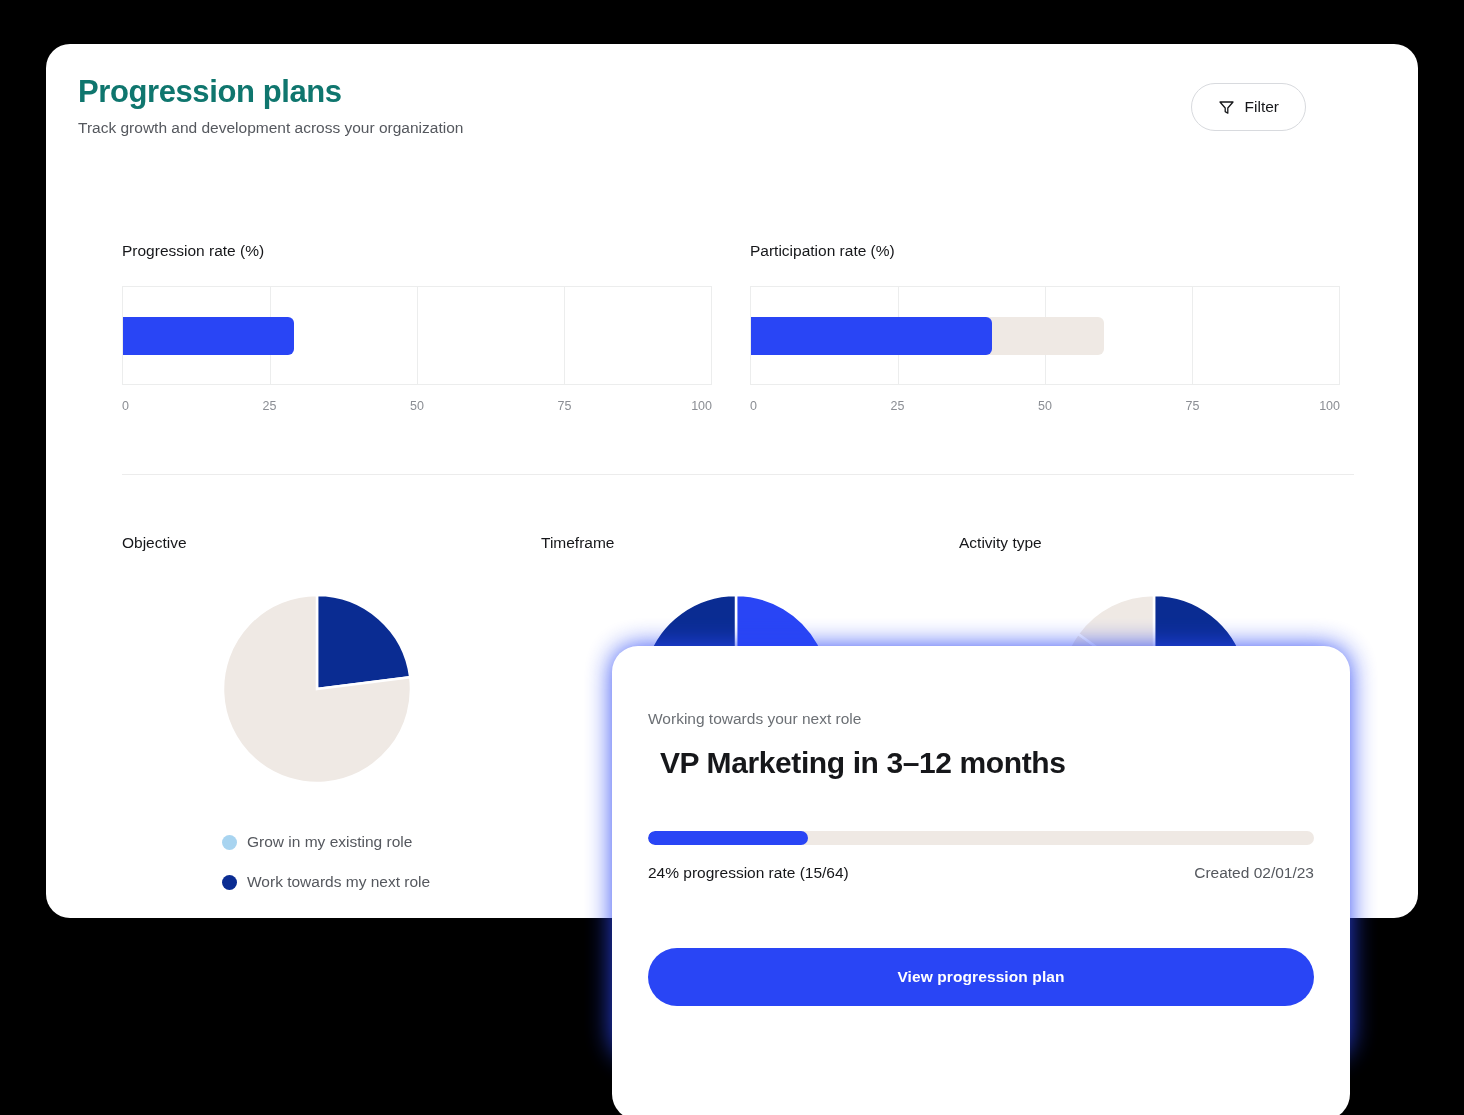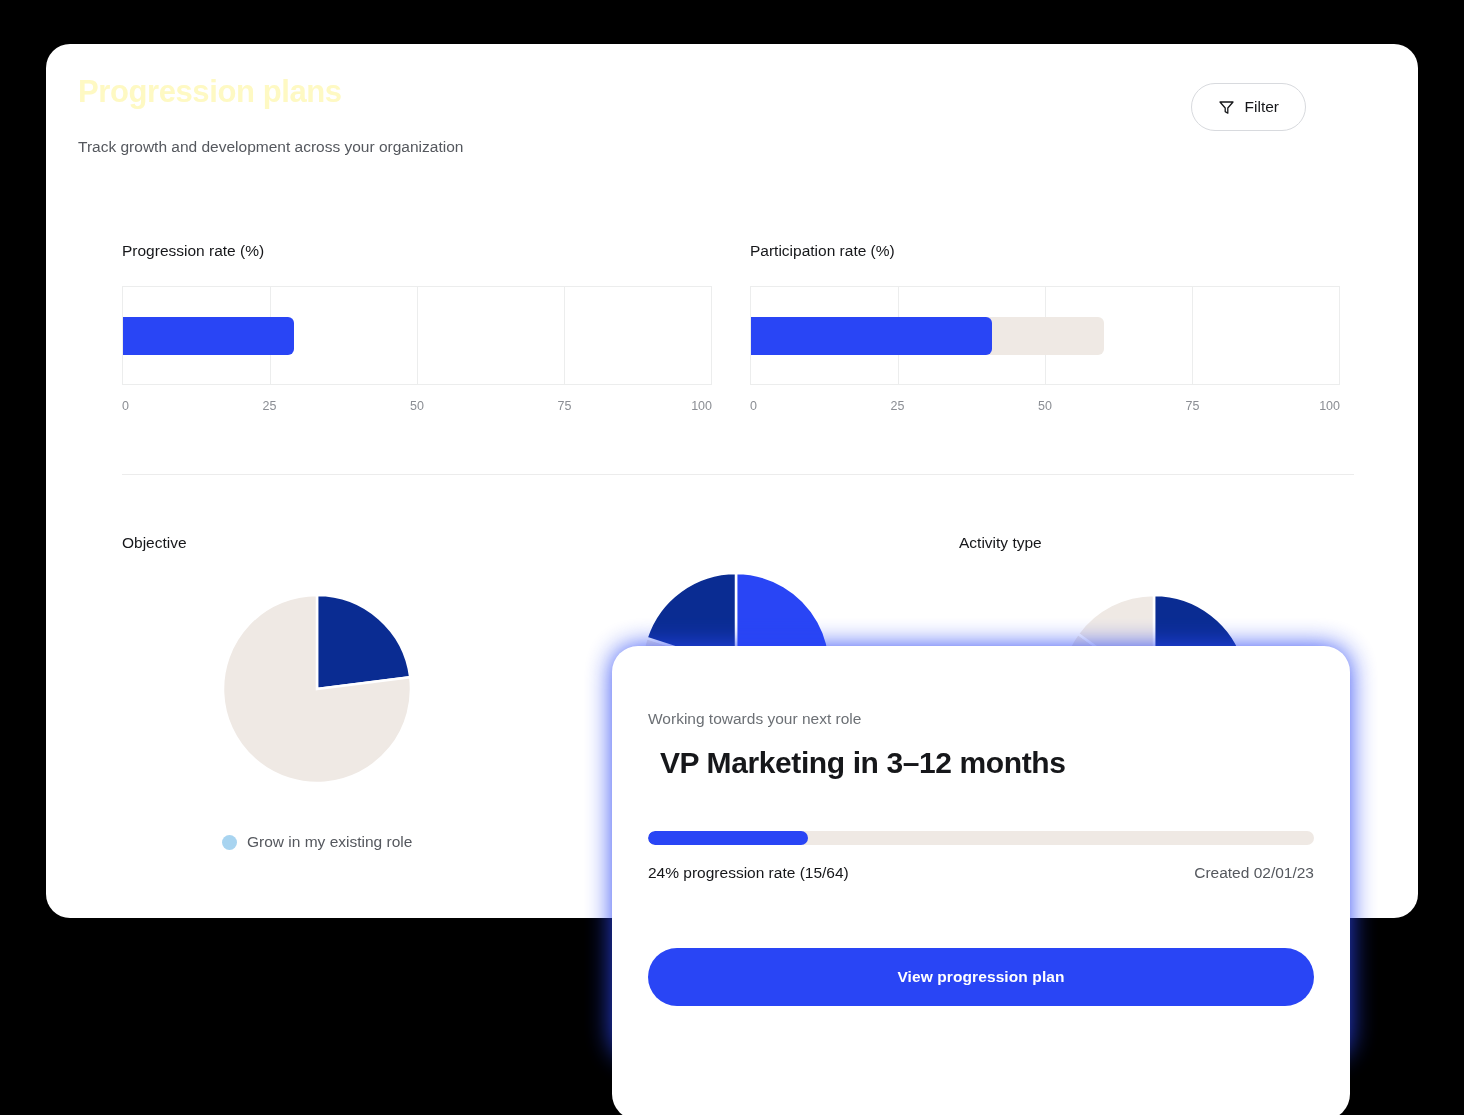--- a/index.html
+++ b/index.html
@@ -20,24 +20,24 @@
     border-radius: 24px;
   }
 
   
   .header {
     position: absolute; left: 78px; top: 72px;
     width: 1228px; height: 92px;
   }
   .page-title {
     font-size: 31px; font-weight: 700; letter-spacing: -0.4px;
-    color: #fef9c3; line-height: 40px;
+    color: #0f766e; line-height: 40px;
   }
   .page-subtitle {
-    margin-top: 24px;
+    margin-top: 5px;
     font-size: 15.5px; color: #55585e; line-height: 22px;
   }
   .filter-btn {
     position: absolute; right: 0; top: 11px;
     display: flex; align-items: center; gap: 10px;
     height: 48px; padding: 0 26px;
     border: 1px solid #d8dade; border-radius: 24px;
     background: #ffffff; cursor: pointer;
   }
   .filter-btn span.lbl { font-size: 15.5px; color: #16171a; font-weight: 400; }
@@ -211,24 +211,29 @@
       <svg width="190" height="190" viewBox="0 0 190 190" id="pie0">
           <path d="M 95 95 L 95 1 A 94 94 0 0 1 188.25878192356092 83.2186760449554 Z" fill="#0A2C92" stroke="#ffffff" stroke-width="2.5"></path>
           <path d="M 95 95 L 188.25878192356092 83.2186760449554 A 94 94 0 1 1 94.99999999999999 1 Z" fill="#EFE9E4" stroke="#ffffff" stroke-width="2.5"></path>
         </svg>
     </div>
     <div class="legend">
       <div class="legend-row">
         <span class="legend-dot" style="background:#A8D4F0"></span>
         <span class="legend-label">Grow in my existing role</span>
       </div>
+      <div class="legend-row">
+        <span class="legend-dot" style="background:#0A2C92"></span>
+        <span class="legend-label">Work towards my next role</span>
+      </div>
     </div>
   </div>
 
   <div class="pieblock p1">
+    <div class="pie-title">Timeframe</div>
     <div class="pie-wrap">
       <svg width="190" height="190" viewBox="0 0 190 190" id="pie1">
           <path d="M 95 95 L 95 1 A 94 94 0 0 1 174.3668249971894 145.3677187280257 Z" fill="#2945F5" stroke="#ffffff" stroke-width="2.5"></path>
           <path d="M 95 95 L 174.3668249971894 145.3677187280257 A 94 94 0 0 1 5.600687468255572 65.95240252875492 Z" fill="#EFE9E4" stroke="#ffffff" stroke-width="2.5"></path>
           <path d="M 95 95 L 5.600687468255572 65.95240252875492 A 94 94 0 0 1 94.99999999999999 1 Z" fill="#0A2C92" stroke="#ffffff" stroke-width="2.5"></path>
         </svg>
     </div>
   </div>
 
   <div class="pieblock p2">

